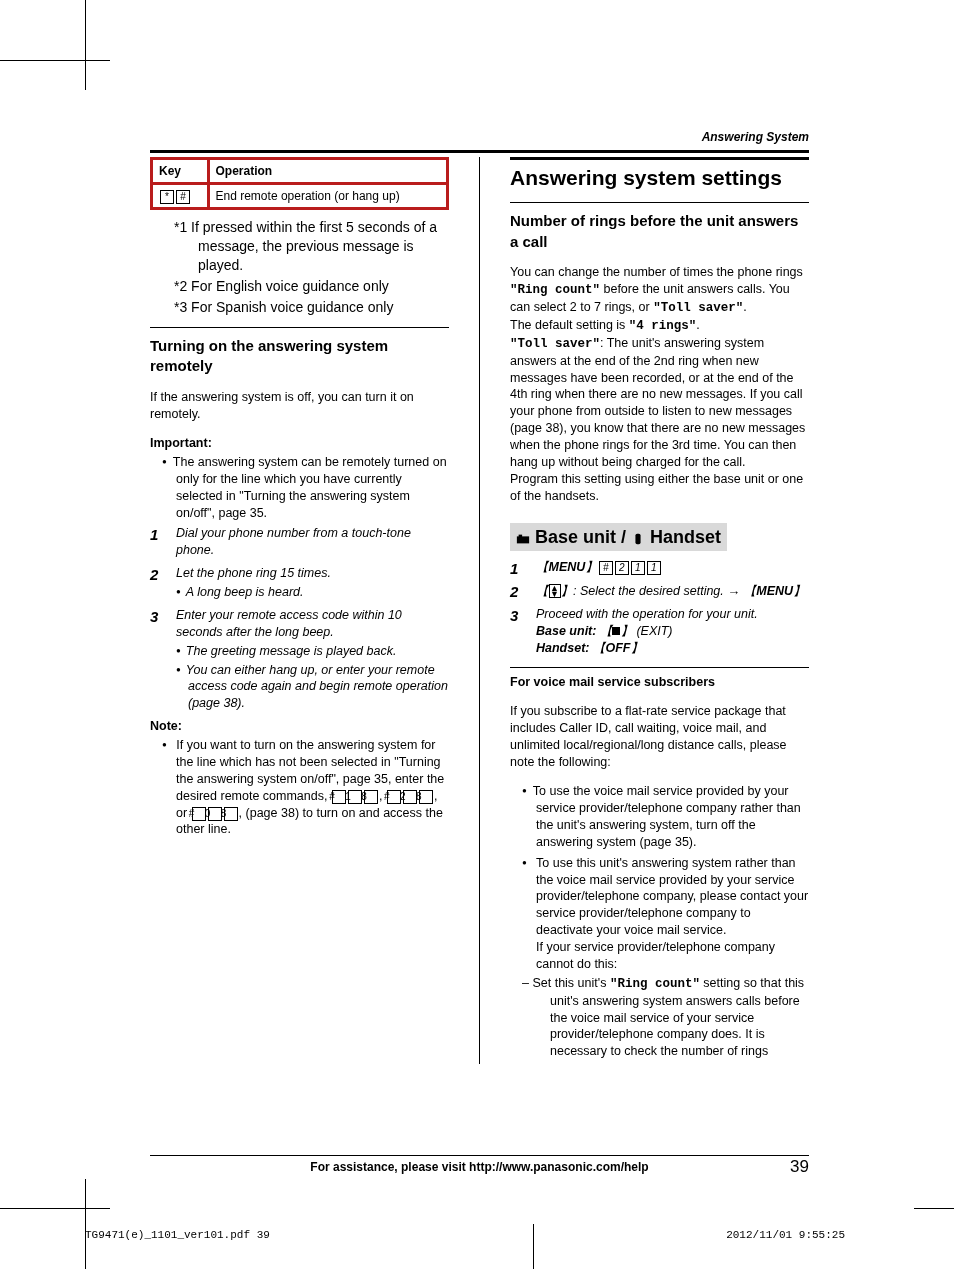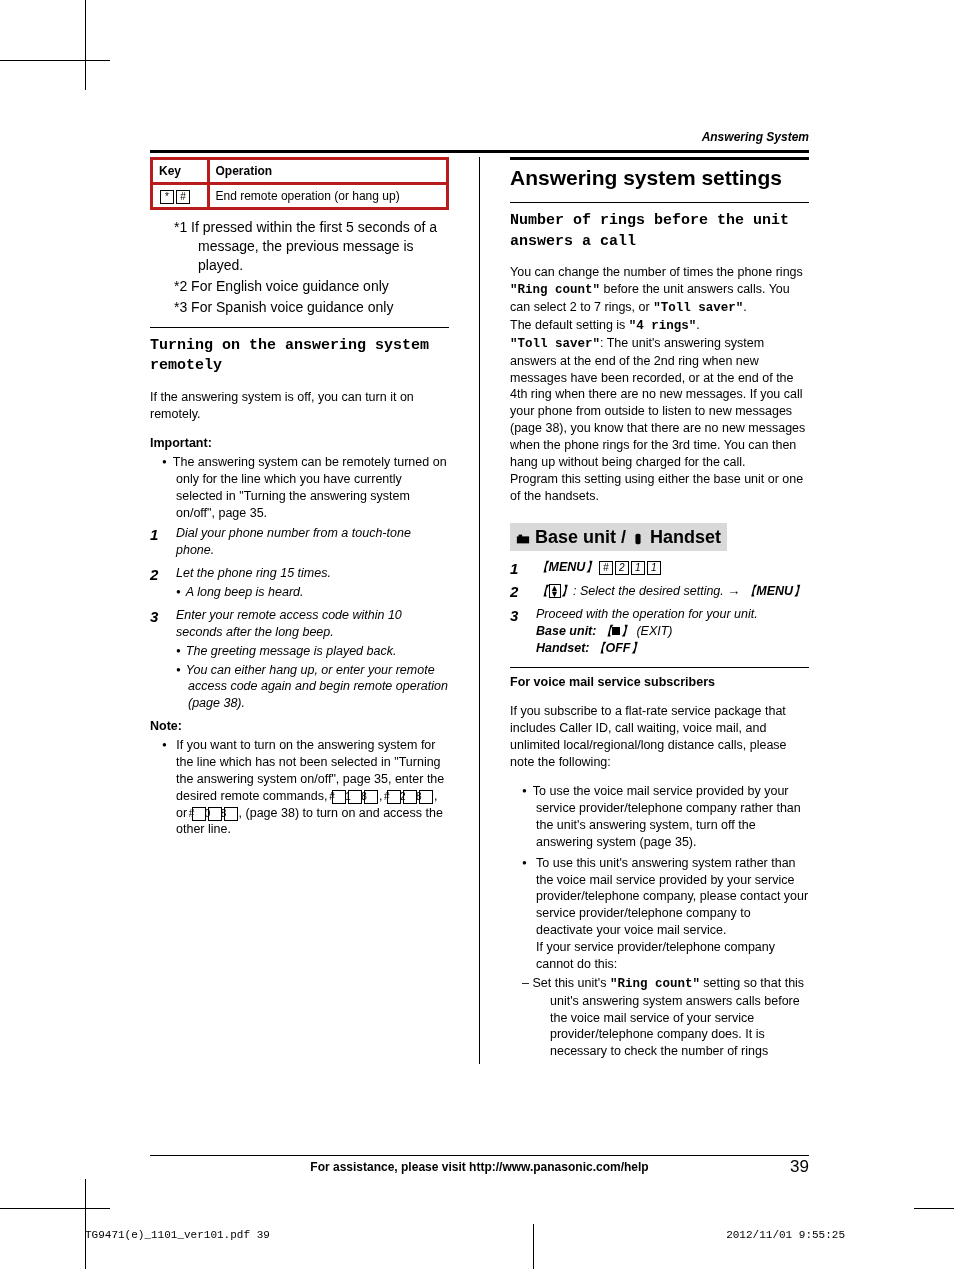--- a/index.html
+++ b/index.html
@@ -92,21 +92,20 @@
   .footnotes div { padding-left: 24px; text-indent: -24px; margin-bottom: 2px;}
   .thin-rule {
     height: 1px;
     background: #000;
     margin: 10px 0 6px 0;
   }
   h2.subheading {
     font-size: 15px;
     font-weight: bold;
     margin: 8px 0 6px 0;
-    font-family: Liberation Mono, monospace;
   }
   h1.main-heading {
     font-size: 21px;
     font-weight: bold;
     margin: 4px 0 6px 0;
   }
   .label-bold {
     font-weight: bold;
     font-size: 12.5px;
     margin: 6px 0 2px 0;

